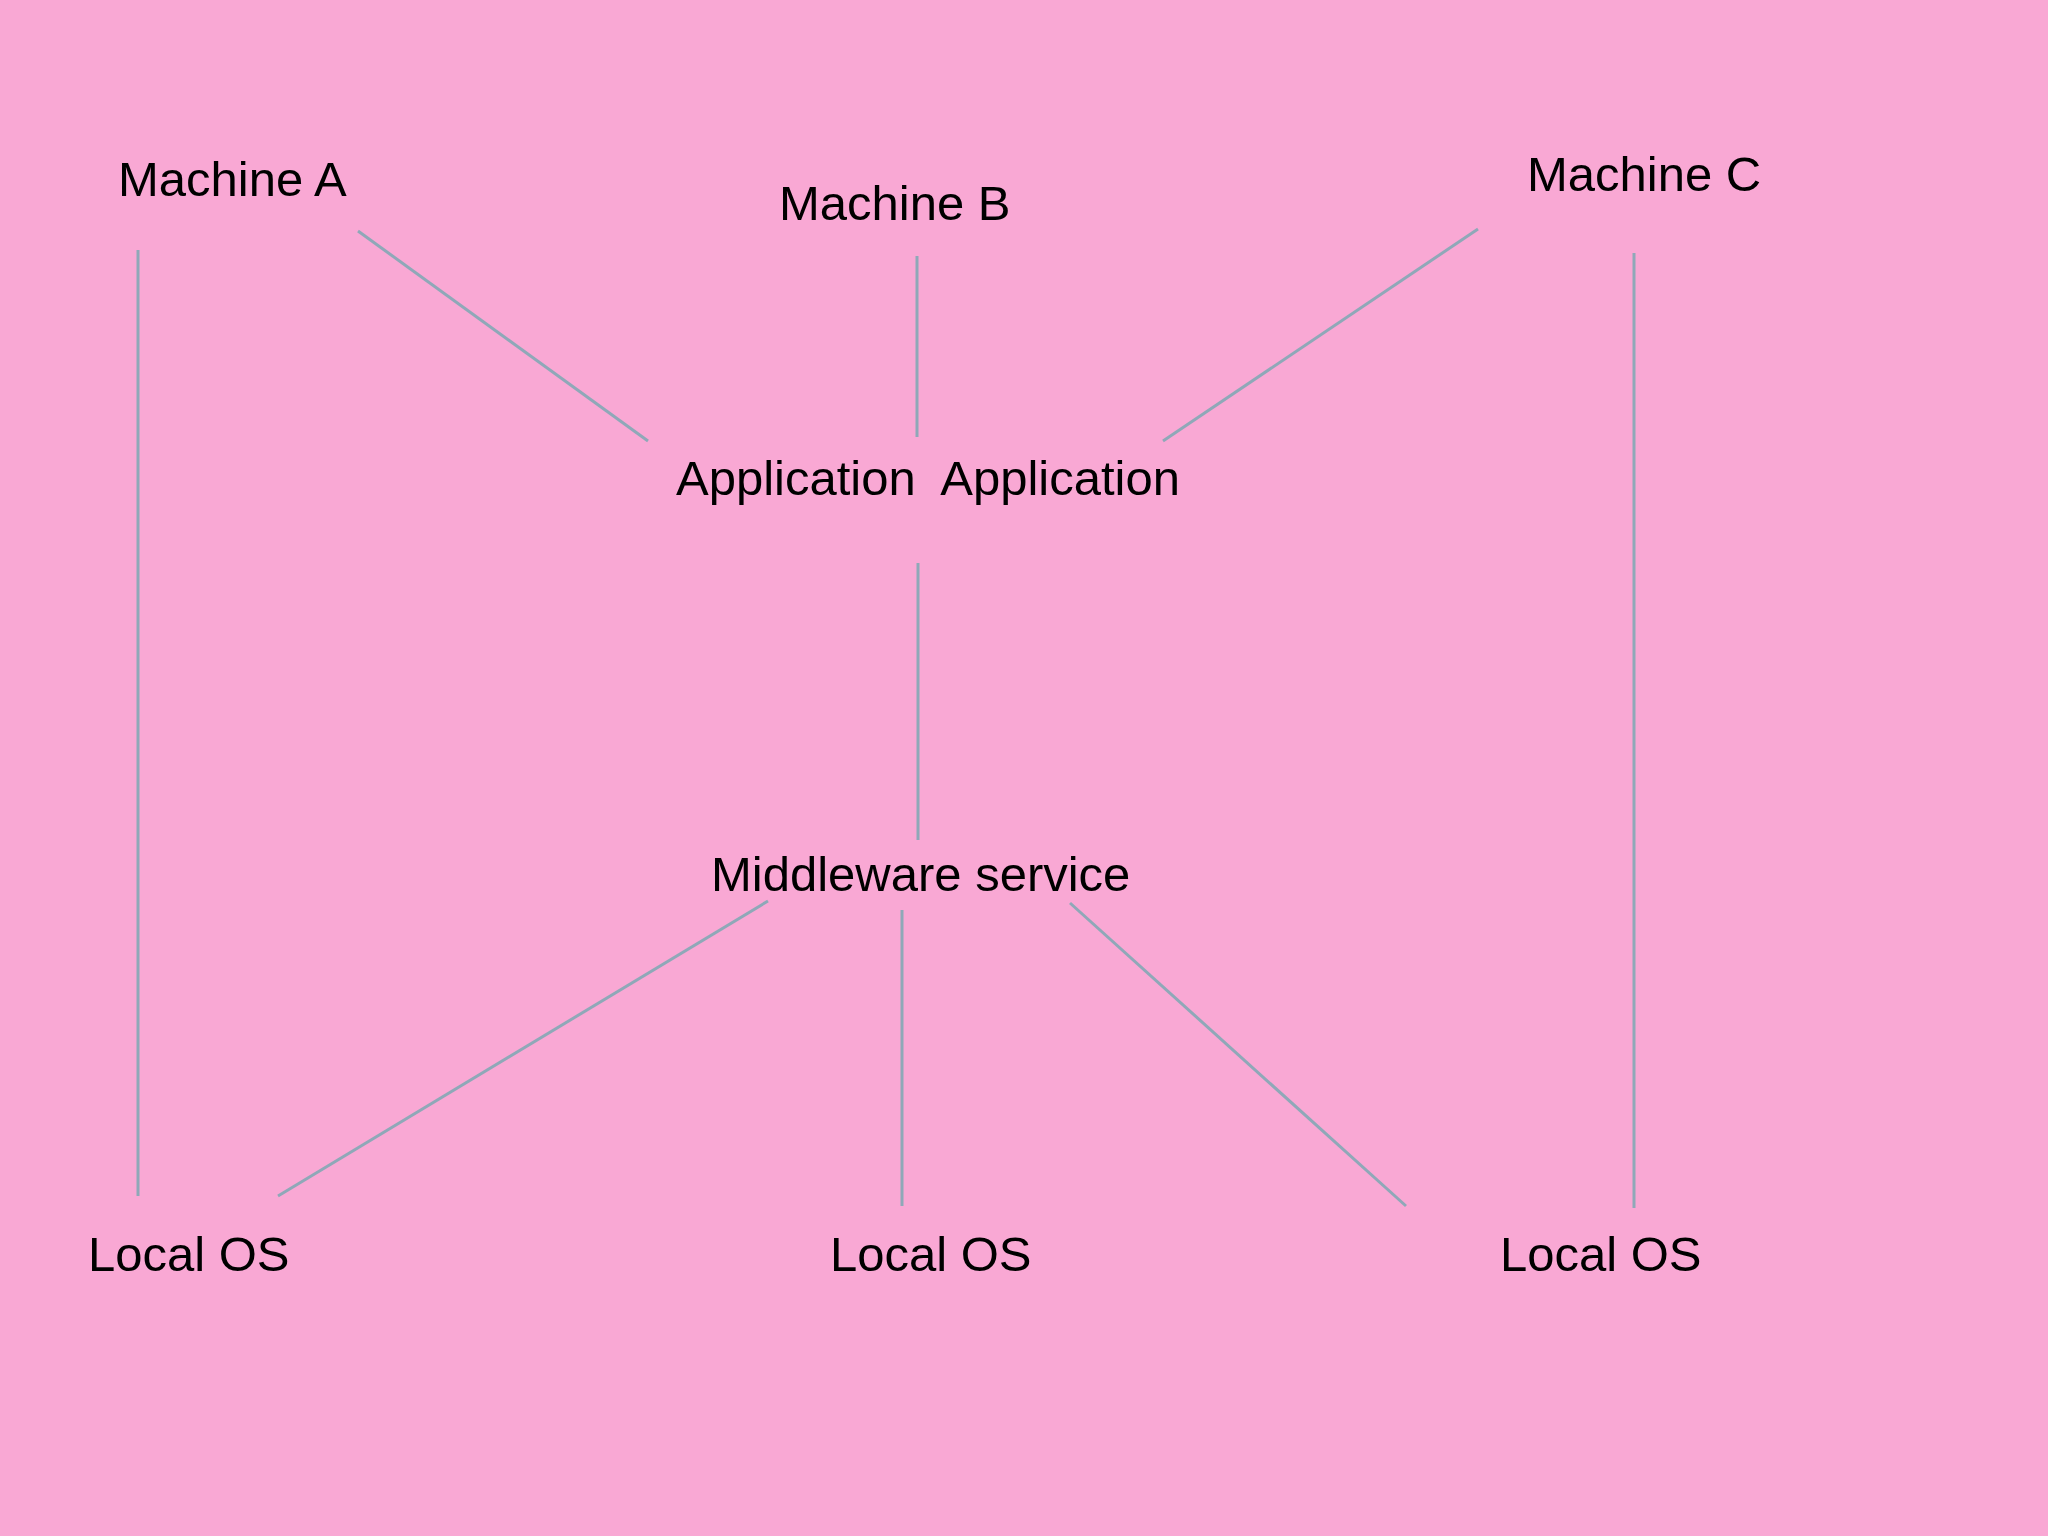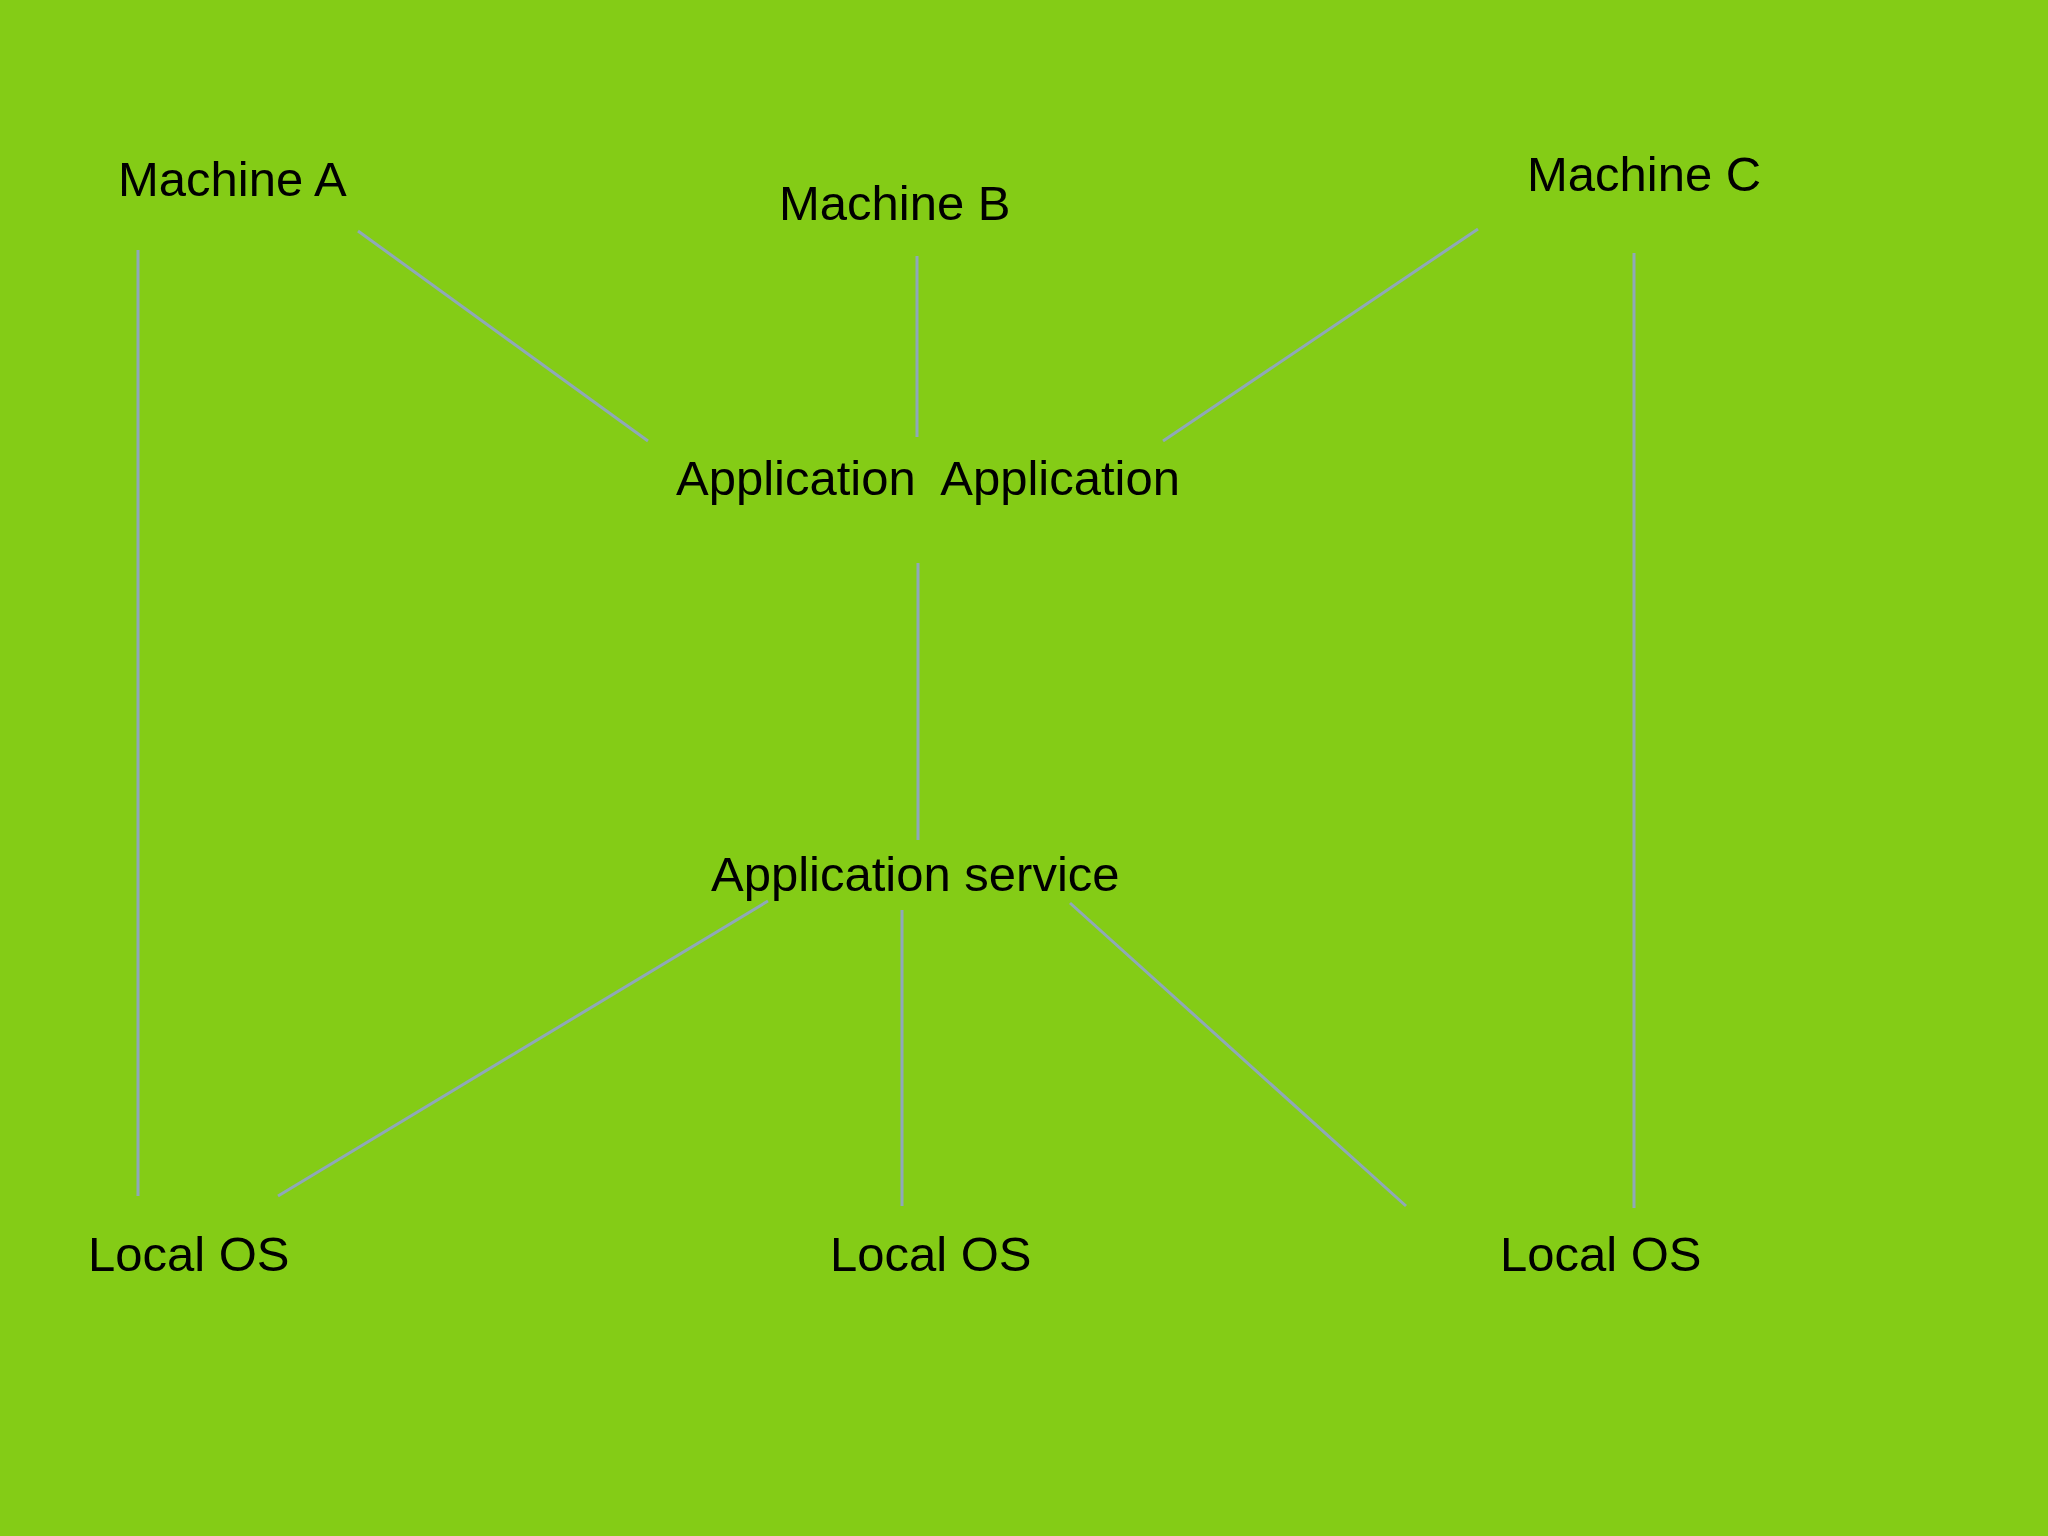--- a/index.html
+++ b/index.html
@@ -53,21 +53,21 @@
   #lbl-machine-c { left: 1527px; top: 150px; }
   #lbl-distributed-application { left: 676px; top: 454px; }
   #lbl-middleware-service { left: 711px; top: 850px; }
   #lbl-local-os-a { left: 88px;  top: 1230px; }
   #lbl-local-os-b { left: 830px; top: 1230px; }
   #lbl-local-os-c { left: 1500px; top: 1230px; }
 </style>
 </head>
 <body>
 
-<div id="canvas" style="background: #84cc16;">
+<div id="canvas" style="background: #f9a8d4;">
 
   <svg id="edges" viewBox="0 0 2048 1536" preserveAspectRatio="none" aria-hidden="true">
     <g id="edge-group" stroke="#8fa8b8" stroke-width="3" stroke-linecap="butt" fill="none">
         <line x1="138" y1="250" x2="138" y2="1196"></line>
         <line x1="358" y1="231" x2="648" y2="441"></line>
         <line x1="917" y1="256" x2="917" y2="437"></line>
         <line x1="1163" y1="441" x2="1478" y2="229"></line>
         <line x1="1634" y1="253" x2="1634" y2="1208"></line>
         <line x1="918" y1="563" x2="918" y2="840"></line>
         <line x1="278" y1="1196" x2="768" y2="901"></line>
@@ -77,21 +77,21 @@
   </svg>
 
   <div class="node-label tier-machine" id="lbl-machine-a">Machine A</div>
 
   <div class="node-label tier-machine" id="lbl-machine-b">Machine B</div>
 
   <div class="node-label tier-machine" id="lbl-machine-c">Machine C</div>
 
   <div class="node-label tier-app" id="lbl-distributed-application">Application  Application</div>
 
-  <div class="node-label tier-middleware" id="lbl-middleware-service">Application service</div>
+  <div class="node-label tier-middleware" id="lbl-middleware-service">Middleware service</div>
 
   <div class="node-label tier-os" id="lbl-local-os-a">Local OS</div>
 
   <div class="node-label tier-os" id="lbl-local-os-b">Local OS</div>
 
   <div class="node-label tier-os" id="lbl-local-os-c">Local OS</div>
 
 </div>
 
 </body></html>

